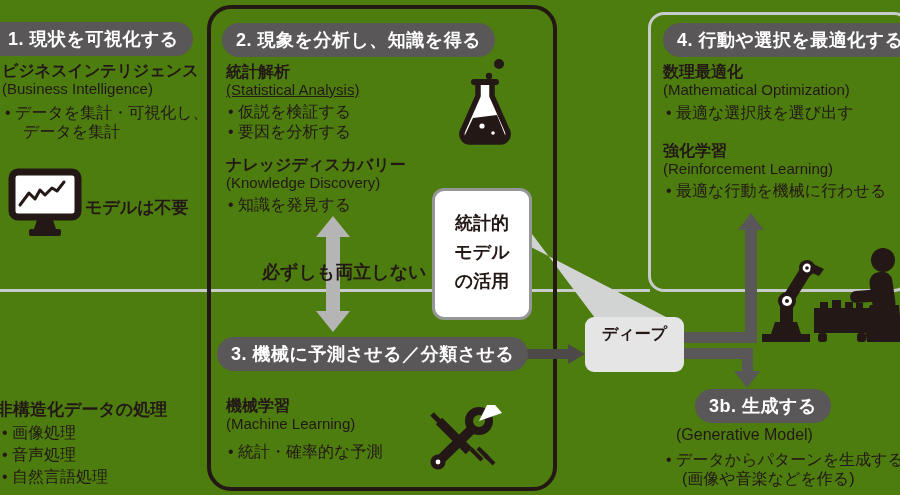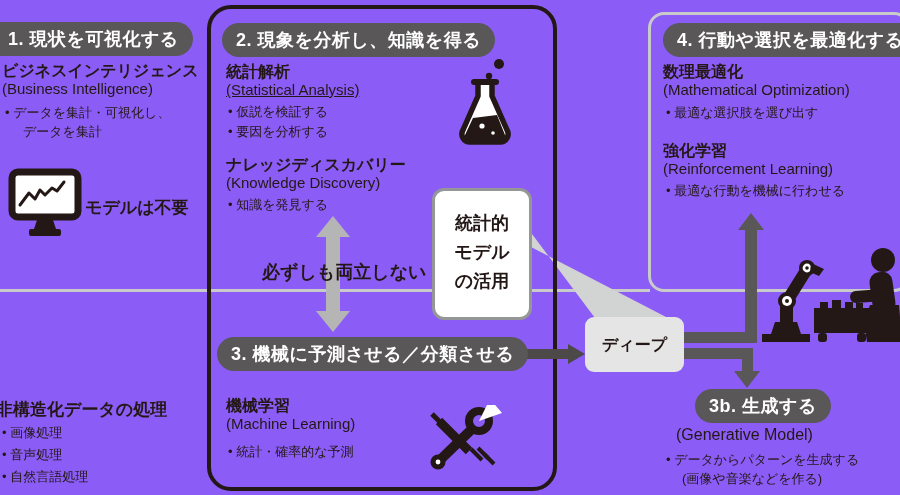--- a/index.html
+++ b/index.html
@@ -1,28 +1,28 @@
 <!DOCTYPE html>
 <html><head>
 <meta charset="utf-8">
 <style>
   html,body{margin:0;padding:0;background:#fff;}
   #canvas{
-    position:relative;width:900px;height:495px;overflow:hidden;background:#8b5cf6;
+    position:relative;width:900px;height:495px;overflow:hidden;background:#4d7c0f;
     font-family:"Liberation Sans","DejaVu Sans",sans-serif;color:#231815;
   }
   .abs{position:absolute;}
   .badge{
     position:absolute;background:#595757;color:#ffffff;font-weight:bold;
     font-size:18px;height:34px;line-height:34px;border-radius:17px;
     padding:0 14px;white-space:nowrap;z-index:6;letter-spacing:0.5px;
   }
   .h{font-weight:bold;font-size:16px;line-height:19px;white-space:nowrap;}
   .en{font-size:15px;line-height:18px;white-space:nowrap;}
-  .li{font-size:13px;line-height:20px;white-space:nowrap;}
+  .li{font-size:16px;line-height:20px;white-space:nowrap;}
   .note{font-weight:bold;font-size:17px;white-space:nowrap;font-family:Liberation Serif, serif;}
   .frame-black{
     position:absolute;left:207px;top:5px;width:350px;height:486px;
     border:4px solid #231815;border-radius:24px;box-sizing:border-box;
     background:transparent;z-index:2;
   }
   .frame-gray{
     position:absolute;left:648px;top:12px;width:262px;height:280px;
     border:3px solid #c9caca;border-radius:16px;box-sizing:border-box;z-index:1;
   }
@@ -30,21 +30,21 @@
     position:absolute;left:0;top:289px;width:650px;height:3px;background:#c9caca;z-index:1;
   }
   .statmodel-box{
     position:absolute;left:432px;top:188px;width:100px;height:132px;
     border:3px solid #959696;border-radius:12px;background:#ffffff;
     box-sizing:border-box;z-index:4;text-align:center;padding-top:18px;
   }
   .statmodel-box div{font-weight:bold;font-size:18px;line-height:29px;}
   .dl-box{
     position:absolute;left:585px;top:317px;width:99px;height:55px;
-    background:#e5e5e6;border-radius:9px;z-index:4;text-align:center;padding-top:17px;
+    background:#e5e5e6;border-radius:9px;z-index:4;text-align:center;padding-top:6px;
     box-sizing:border-box;
   }
   .dl-box div{font-size:16px;line-height:22px;font-weight:bold;}
   .darkbar{position:absolute;background:#595757;z-index:3;}
   .tri{position:absolute;width:0;height:0;z-index:3;}
   .z3{z-index:3;}
 </style>
 </head>
 <body>
 

